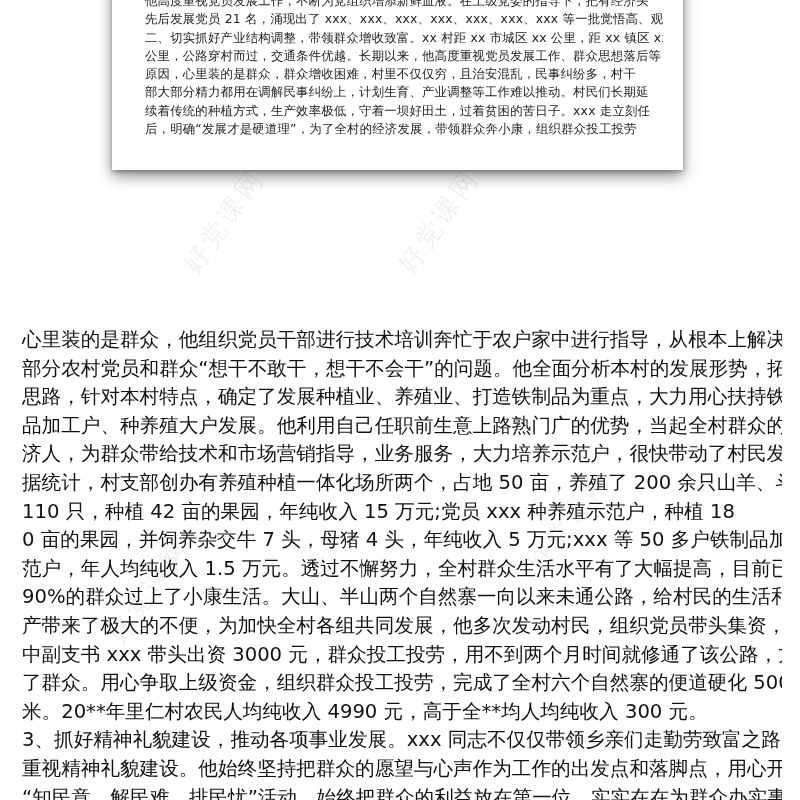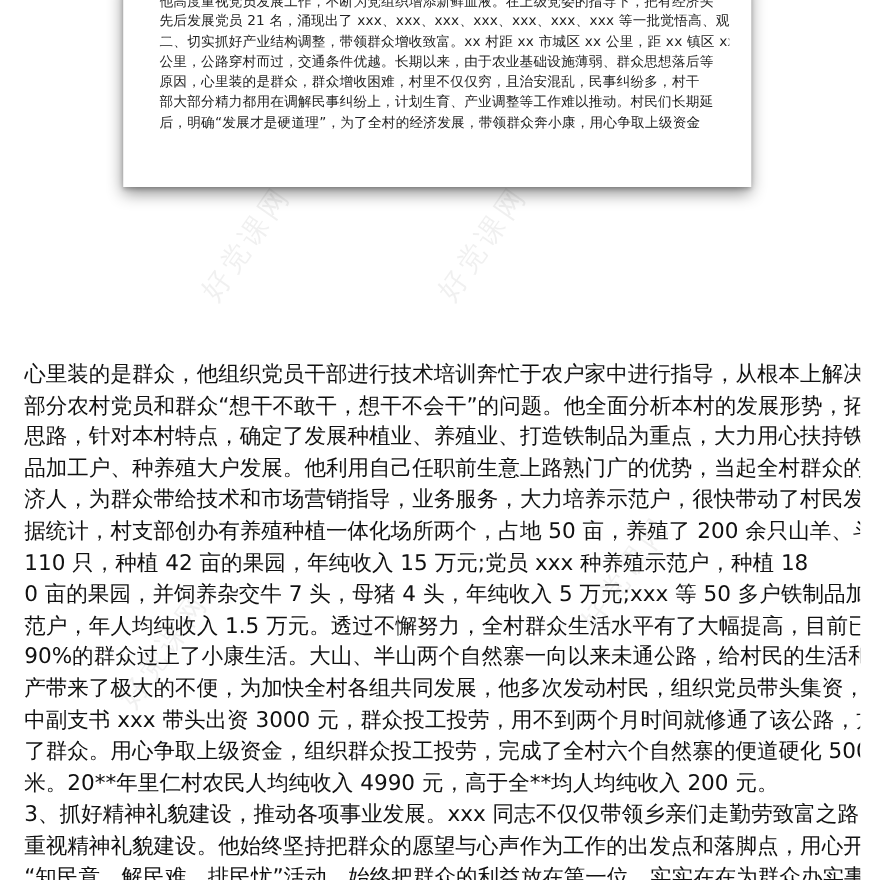--- a/index.html
+++ b/index.html
@@ -35,24 +35,25 @@
 </head>
 <body>
 
 <div>
 
   <div class="page-card">
     <div class="card-text">
       <span class="card-line">他高度重视党员发展工作，不断为党组织增添新鲜血液。在上级党委的指导下，把有经济头</span>
       <span class="card-line">先后发展党员 21 名，涌现出了 xxx、xxx、xxx、xxx、xxx、xxx、xxx 等一批觉悟高、观念新、</span>
       <span class="card-line">二、切实抓好产业结构调整，带领群众增收致富。xx 村距 xx 市城区 xx 公里，距 xx 镇区 xx</span>
-      <span class="card-line">公里，公路穿村而过，交通条件优越。长期以来，由于农业基础设施薄弱、群众思想落后等</span>
+      <span class="card-line">公里，公路穿村而过，交通条件优越。长期以来，他高度重视党员发展工作、群众思想落后等</span>
       <span class="card-line">原因，心里装的是群众，群众增收困难，村里不仅仅穷，且治安混乱，民事纠纷多，村干</span>
       <span class="card-line">部大部分精力都用在调解民事纠纷上，计划生育、产业调整等工作难以推动。村民们长期延</span>
-      <span class="card-line">后，明确“发展才是硬道理”，为了全村的经济发展，带领群众奔小康，用心争取上级资金</span>
+      <span class="card-line">续着传统的种植方式，生产效率极低，守着一坝好田土，过着贫困的苦日子。xxx 走立刻任</span>
+      <span class="card-line">后，明确“发展才是硬道理”，为了全村的经济发展，带领群众奔小康，组织群众投工投劳</span>
     </div>
   </div>
 
   <div class="watermark" style="left:175px; top:260px;">好党课网</div>
   <div class="watermark" style="left:390px; top:260px;">好党课网</div>
   <div class="watermark" style="left:100px; top:630px;">好党课网</div>
   <div class="watermark" style="left:520px; top:560px;">好党课网</div>
 
   <div class="body-text">
     <span class="body-line">心里装的是群众，他组织党员干部进行技术培训奔忙于农户家中进行指导，从根本上解决了</span>
@@ -61,19 +62,19 @@
     <span class="body-line">品加工户、种养殖大户发展。他利用自己任职前生意上路熟门广的优势，当起全村群众的经</span>
     <span class="body-line">济人，为群众带给技术和市场营销指导，业务服务，大力培养示范户，很快带动了村民发展。</span>
     <span class="body-line">据统计，村支部创办有养殖种植一体化场所两个，占地 50 亩，养殖了 200 余只山羊、斗鸡</span>
     <span class="body-line">110 只，种植 42 亩的果园，年纯收入 15 万元;党员 xxx 种养殖示范户，种植 18</span>
     <span class="body-line">0 亩的果园，并饲养杂交牛 7 头，母猪 4 头，年纯收入 5 万元;xxx 等 50 多户铁制品加工示</span>
     <span class="body-line">范户，年人均纯收入 1.5 万元。透过不懈努力，全村群众生活水平有了大幅提高，目前已有</span>
     <span class="body-line">90%的群众过上了小康生活。大山、半山两个自然寨一向以来未通公路，给村民的生活和生</span>
     <span class="body-line">产带来了极大的不便，为加快全村各组共同发展，他多次发动村民，组织党员带头集资，其</span>
     <span class="body-line">中副支书 xxx 带头出资 3000 元，群众投工投劳，用不到两个月时间就修通了该公路，方便</span>
     <span class="body-line">了群众。用心争取上级资金，组织群众投工投劳，完成了全村六个自然寨的便道硬化 5000</span>
-    <span class="body-line">米。20**年里仁村农民人均纯收入 4990 元，高于全**均人均纯收入 200 元。</span>
+    <span class="body-line">米。20**年里仁村农民人均纯收入 4990 元，高于全**均人均纯收入 300 元。</span>
     <span class="body-line">3、抓好精神礼貌建设，推动各项事业发展。xxx 同志不仅仅带领乡亲们走勤劳致富之路，更</span>
     <span class="body-line">重视精神礼貌建设。他始终坚持把群众的愿望与心声作为工作的出发点和落脚点，用心开展</span>
     <span class="body-line">“知民意、解民难、排民忧”活动，始终把群众的利益放在第一位，实实在在为群众办实事，</span>
   </div>
 
 </div>
 
 </body></html>

